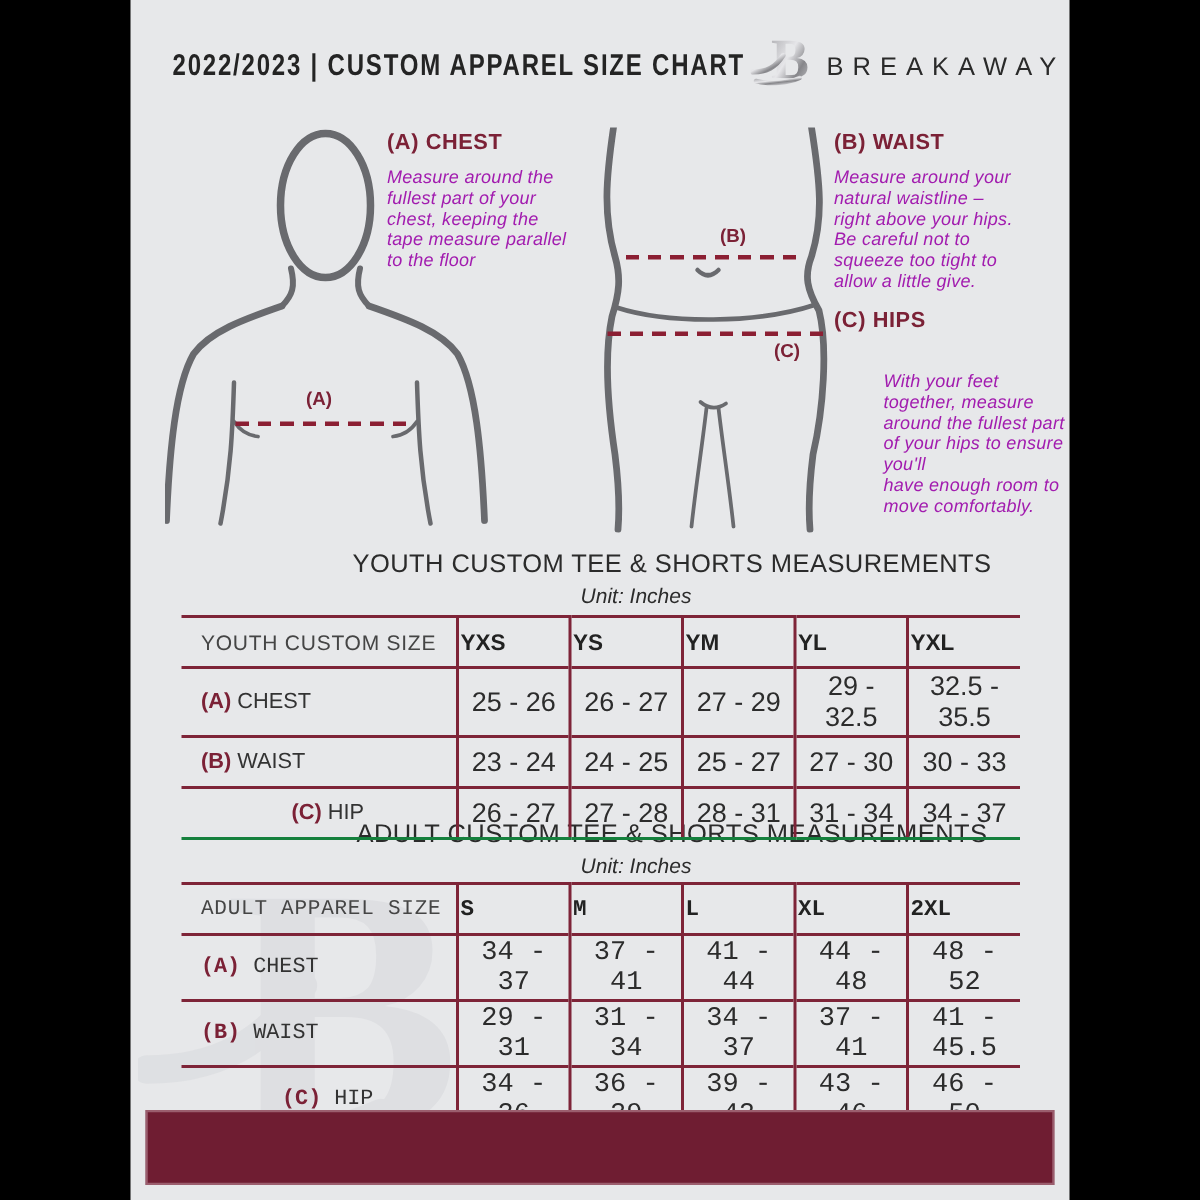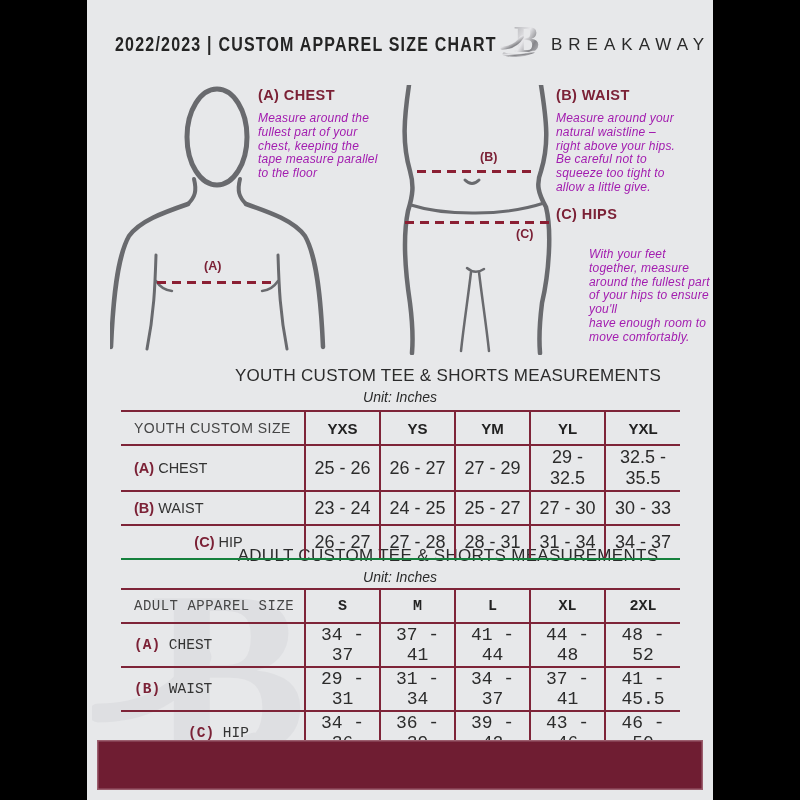--- a/index.html
+++ b/index.html
@@ -23,32 +23,32 @@
             letter-spacing:.2px;white-space:pre-line;}
 
   
   .fig-label{font-weight:700;font-size:12.5px;color:#7b2136;}
   .dash{height:3px;background:repeating-linear-gradient(90deg,#8b1f33 0 9px,transparent 9px 15px);}
 
   
   .tbl-title{left:0;width:722px;text-align:center;font-size:17px;font-weight:400;
              color:#2b2b2b;letter-spacing:.3px;}
   .tbl-unit{left:0;width:626px;text-align:center;font-size:14px;font-style:italic;
-            font-weight:500;color:#2b2b2b;}
+            font-weight:500;color:#2b2b2b;padding-left:24px;}
 
   
   table.size-table{border-collapse:collapse;table-layout:fixed;width:559px;z-index:2;}
   .size-table td{height:30px;border-top:2px solid #7e2438;vertical-align:middle;
                  background:transparent;}
   .size-table tr.last td{border-bottom:2px solid #15803d;text-align:center;}
   .size-table td + td{border-left:2px solid #7e2438;}
   .size-table col.c-label{width:184px;}
   .size-table col.c-size{width:75px;}
   .hdr-label{font-size:14px;color:#454545;letter-spacing:.5px;padding-left:13px;text-align:left;}
-  .hdr-size{text-align:center;font-weight:700;font-size:15px;color:#222;}
+  .hdr-size{font-weight:700;font-size:15px;color:#222;}
   .lbl-cell{padding-left:13px;text-align:left;font-size:14.5px;color:#333;}
   .lbl-key{color:#7b2136;font-weight:800;}
   .val-cell{text-align:center;font-size:18px;color:#2c2c2c;}
 
   
   .watermark{left:5px;top:545px;opacity:.8;z-index:1;}
   .footer-bar{left:10px;top:740px;width:606px;height:50px;background:#6f1d32;z-index:3;
               box-shadow:inset 0 0 0 1.5px rgba(222,193,201,.4);}
   svg{display:block;}
 </style>

